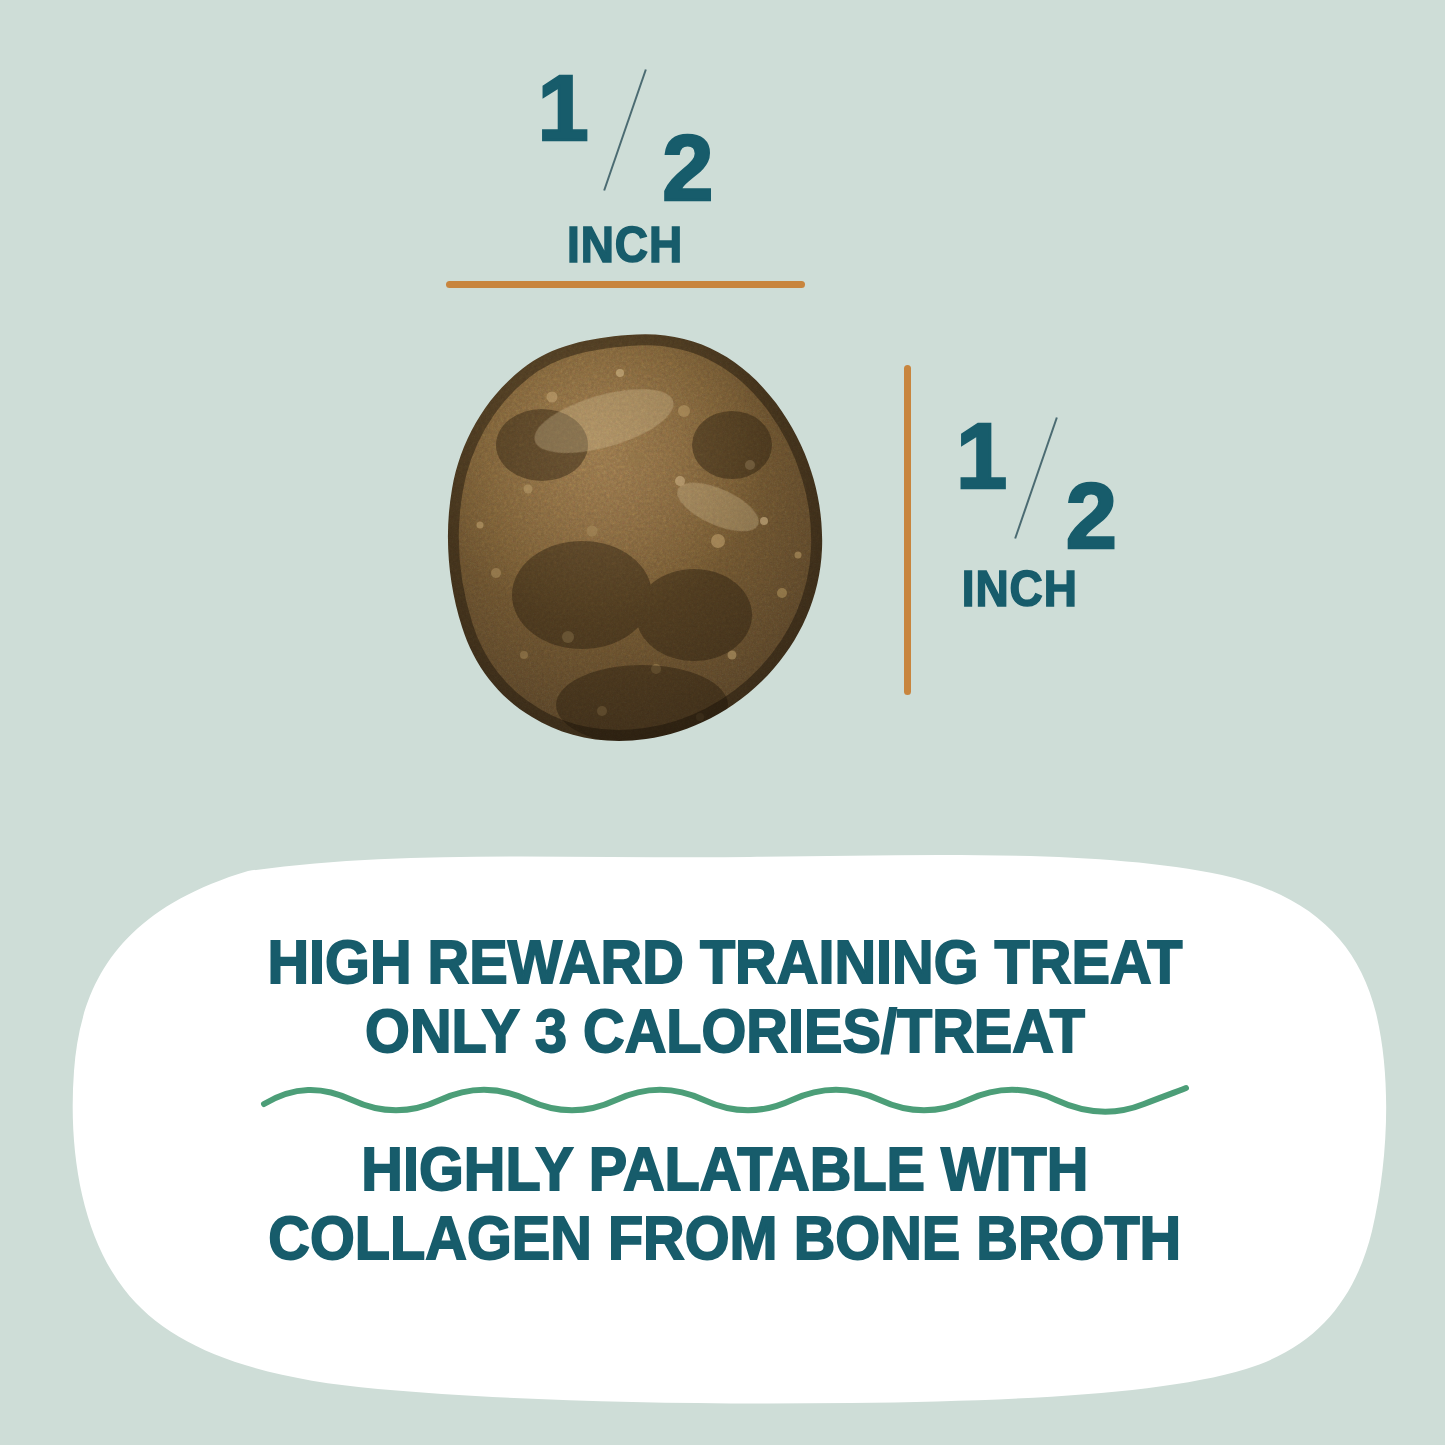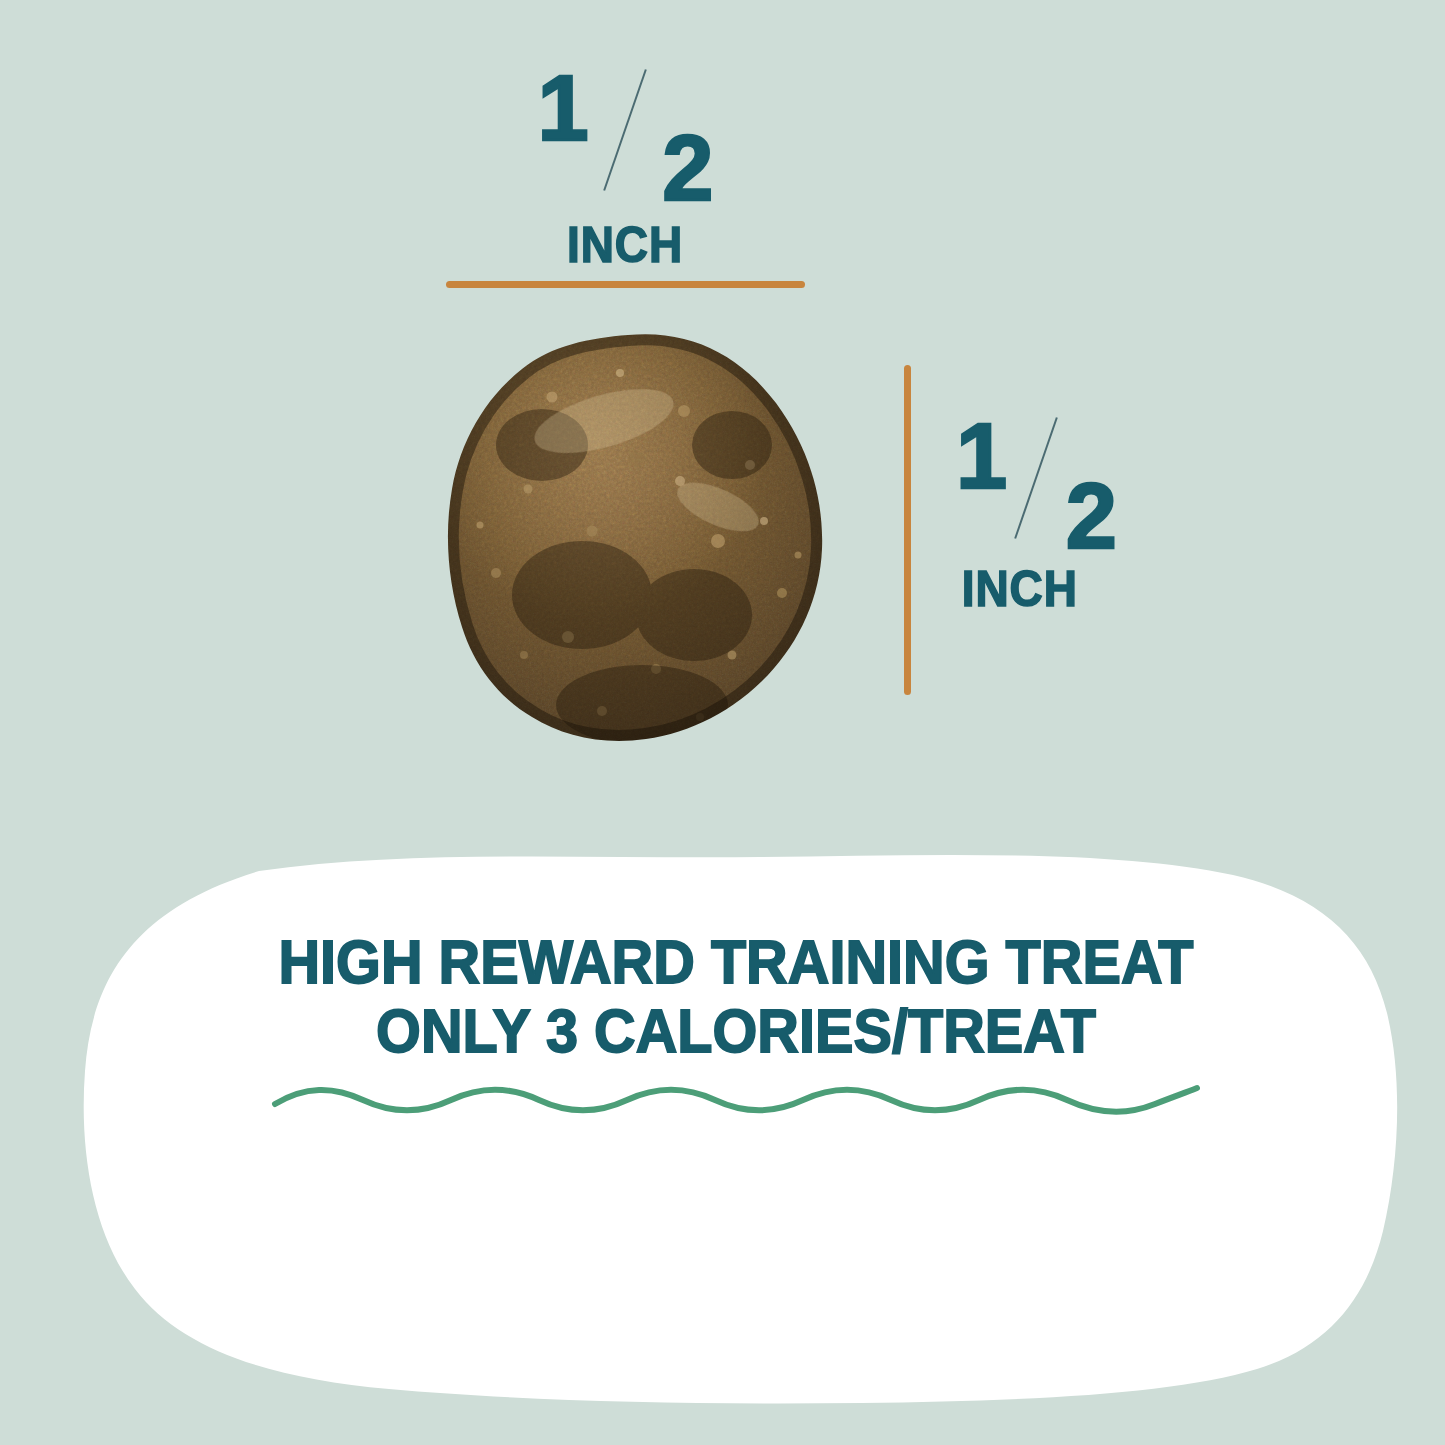--- a/index.html
+++ b/index.html
@@ -111,21 +111,21 @@
     left: 432px;
     top: 325px;
     width: 420px;
     height: 435px;
   }
   #treat-wrap svg { display: block; width: 100%; height: 100%; }
 
   
   #card {
     position: absolute;
-    left: 71px;
+    left: 60px;
     top: 845px;
     width: 1330px;
     height: 565px;
   }
   #card-shape {
     position: absolute;
     inset: 0;
     width: 100%;
     height: 100%;
   }
@@ -309,17 +309,21 @@
                  C298,30 326,30 356,16
                  C386,2 414,2 444,16
                  C474,30 502,30 532,16
                  C562,2 590,2 620,16
                  C650,30 678,30 708,16
                  C738,2 766,2 796,16
                  C826,30 854,32 884,20
                  C902,13 916,8 926,4" fill="none" stroke="#4C9E78" stroke-width="6" stroke-linecap="round"></path>
       </svg>
 
+      <div class="claim-block">
+        <div class="headline">HIGHLY PALATABLE WITH</div>
+        <div class="headline">COLLAGEN FROM BONE BROTH</div>
+      </div>
 
     </div>
   </div>
 
 </div>
 
 </body></html>

